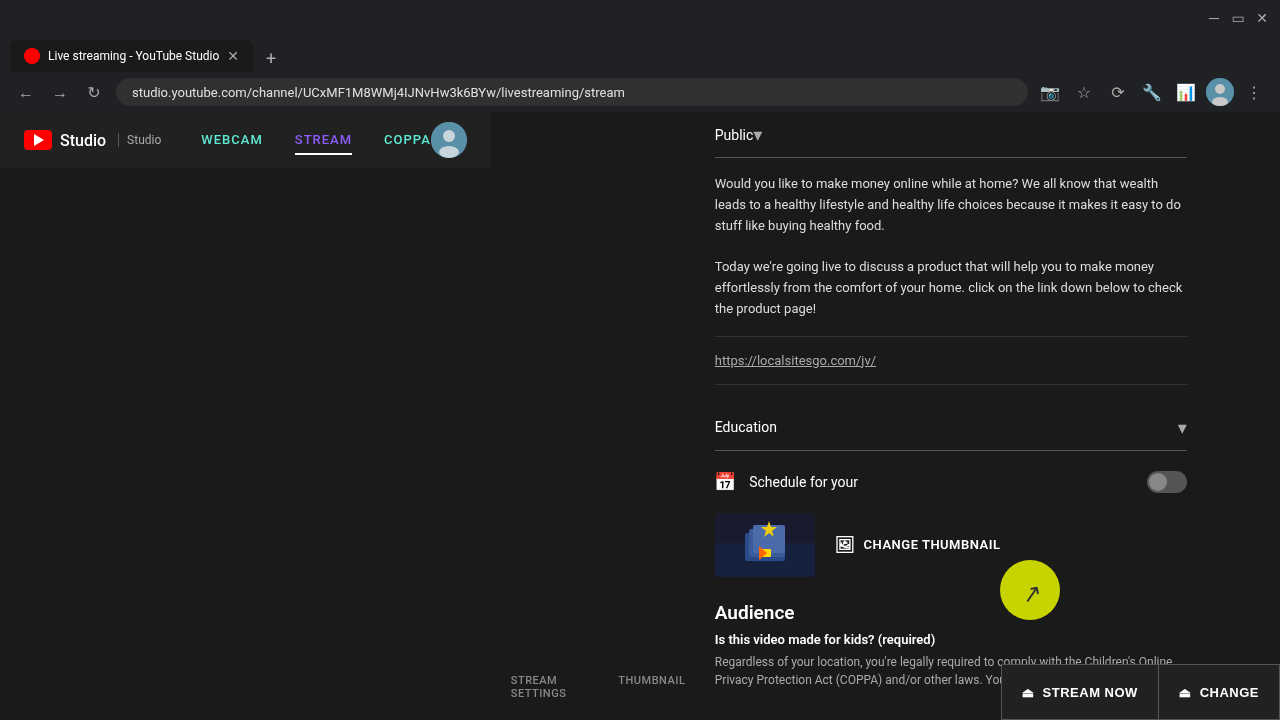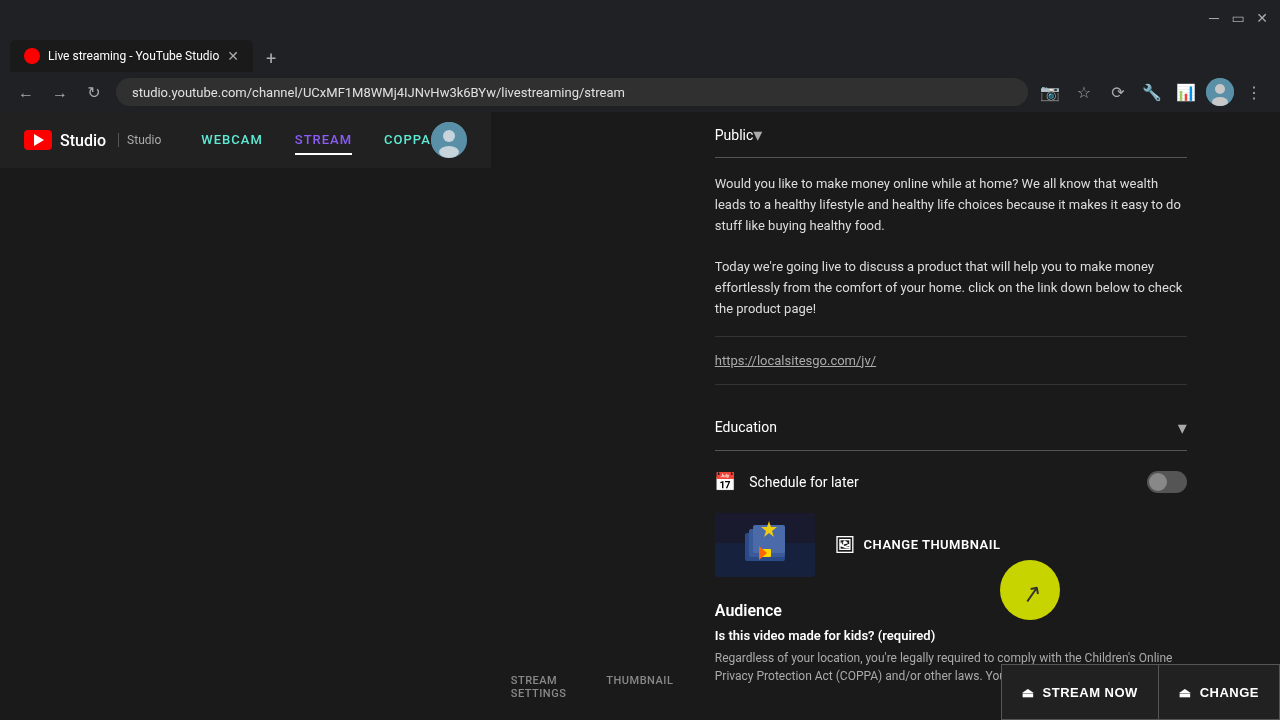--- a/index.html
+++ b/index.html
@@ -203,21 +203,21 @@
       width: 200px;
       background: #1a1a1a;
       flex-shrink: 0;
       display: flex;
       flex-direction: column;
       justify-content: flex-end;
       padding-bottom: 20px;
     }
     .sidebar-links {
       display: flex;
-      gap: 40px;
+      gap: 52px;
       padding: 0 20px;
     }
     .sidebar-link {
       font-size: 11px;
       color: #888;
       cursor: pointer;
       font-weight: 500;
       letter-spacing: 0.5px;
     }
 
@@ -349,21 +349,21 @@
     }
     .thumbnail-btn-icon {
       font-size: 16px;
     }
 
     
     .audience-section {
       margin-bottom: 16px;
     }
     .section-title {
-      font-size: 16px;
+      font-size: 19px;
       font-weight: 600;
       color: #fff;
       margin-bottom: 8px;
     }
     .section-subtitle {
       font-size: 13px;
       font-weight: 600;
       color: #fff;
       margin-bottom: 6px;
     }
@@ -555,21 +555,21 @@
           <div class="divider-line"></div>
           <a class="url-link">https://localsitesgo.com/jv/</a>
 
           <div class="category-dropdown">
             <span class="visibility-label">Education</span>
             <span class="dropdown-arrow">▾</span>
           </div>
 
           <div class="schedule-row">
             <span class="schedule-icon">📅</span>
-            <span class="schedule-label">Schedule for later</span>
+            <span class="schedule-label">Schedule for your</span>
             <div class="toggle-switch">
               <div class="toggle-knob"></div>
             </div>
           </div>
 
           <div class="thumbnail-section">
             <div class="thumbnail-img">
               <svg width="100" height="64" viewBox="0 0 100 64" xmlns="http://www.w3.org/2000/svg">
                 <rect width="100" height="64" fill="#1a1a2e"></rect>
                 <rect x="0" y="30" width="100" height="34" fill="#16213e"></rect>

